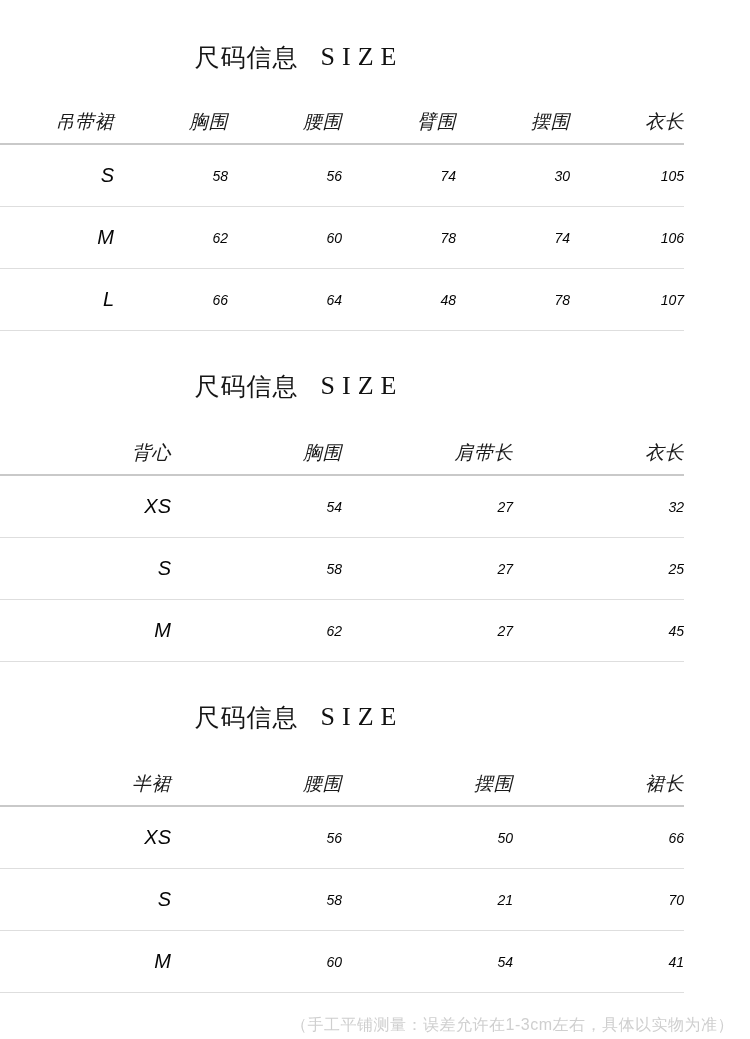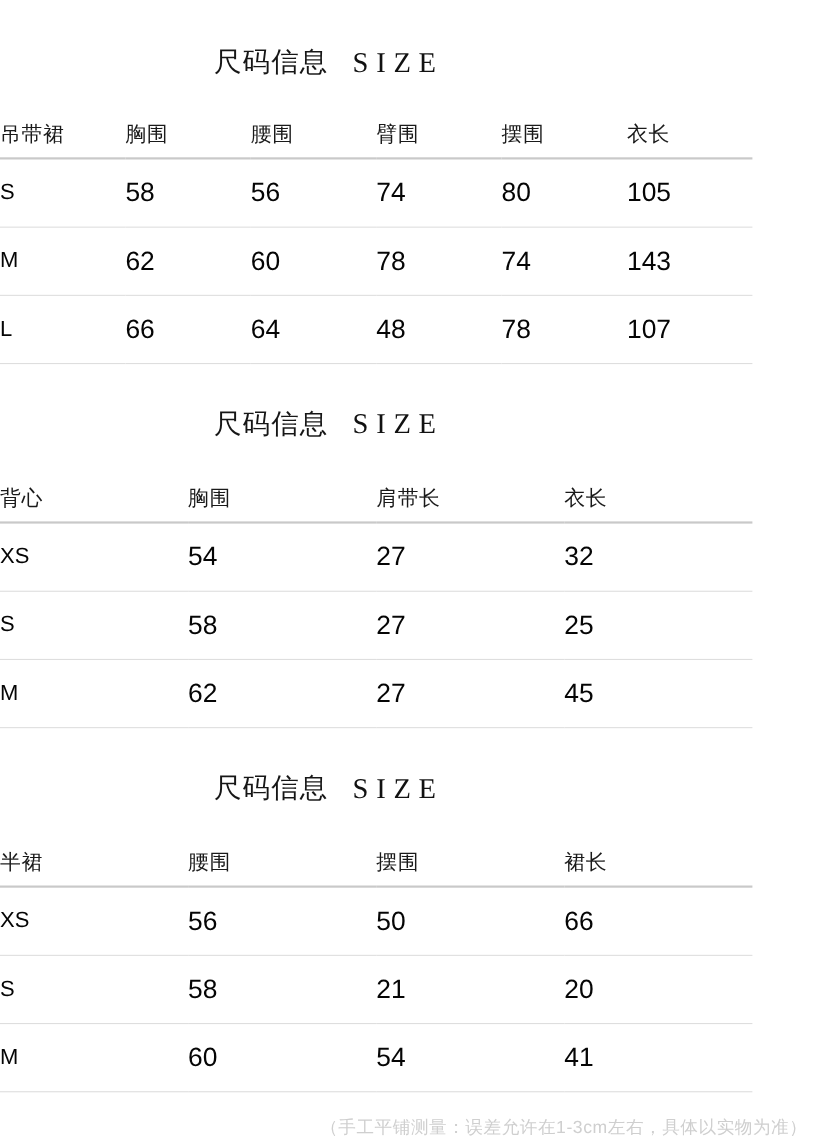--- a/index.html
+++ b/index.html
@@ -47,40 +47,41 @@
 
   
   .size-table {
     width: 684px;
     margin: 0 auto;
     border-collapse: collapse;
     table-layout: fixed;
   }
   .size-table th,
   .size-table td {
-    text-align: left;
+    text-align: right;
     vertical-align: middle;
     font-weight: normal;
     padding: 0;
+    font-style: italic;
   }
   .size-table th {
     font-size: 19px;
     color: #1a1a1a;
     height: 43px;
     letter-spacing: 0.5px;
     font-family: "Liberation Sans", "DejaVu Sans", sans-serif;
   }
   .size-table thead tr {
     border-bottom: 2px solid #c9c9c9;
   }
   .size-table tbody tr {
     border-bottom: 1.5px solid #dedede;
   }
   .size-table td {
-    font-size: 24px;
+    font-size: 14px;
     color: #050505;
     height: 61px;
     font-family: "Liberation Sans", "DejaVu Sans", sans-serif;
   }
   .size-table td.size-label {
     font-size: 20px;
   }
 
   
   .section {
@@ -126,30 +127,30 @@
           <th>摆围</th>
           <th>衣长</th>
         </tr>
       </thead>
       <tbody>
         <tr>
           <td class="size-label">S</td>
           <td>58</td>
           <td>56</td>
           <td>74</td>
-          <td>80</td>
+          <td>30</td>
           <td>105</td>
         </tr>
         <tr>
           <td class="size-label">M</td>
           <td>62</td>
           <td>60</td>
           <td>78</td>
           <td>74</td>
-          <td>143</td>
+          <td>106</td>
         </tr>
         <tr>
           <td class="size-label">L</td>
           <td>66</td>
           <td>64</td>
           <td>48</td>
           <td>78</td>
           <td>107</td>
         </tr>
       </tbody>
@@ -209,21 +210,21 @@
         <tr>
           <td class="size-label">XS</td>
           <td>56</td>
           <td>50</td>
           <td>66</td>
         </tr>
         <tr>
           <td class="size-label">S</td>
           <td>58</td>
           <td>21</td>
-          <td>20</td>
+          <td>70</td>
         </tr>
         <tr>
           <td class="size-label">M</td>
           <td>60</td>
           <td>54</td>
           <td>41</td>
         </tr>
       </tbody>
     </table>
   </div>

